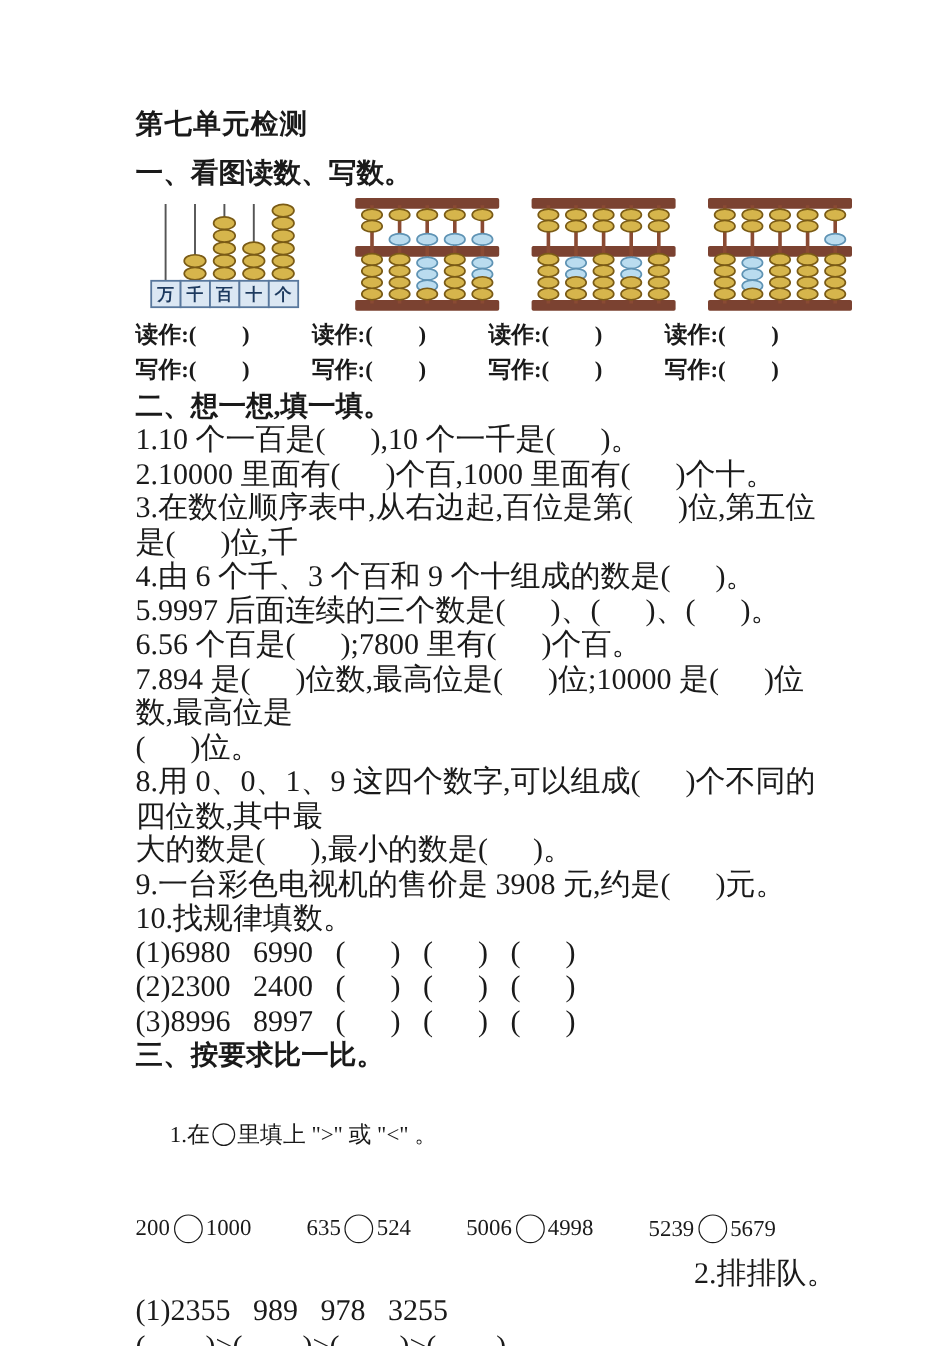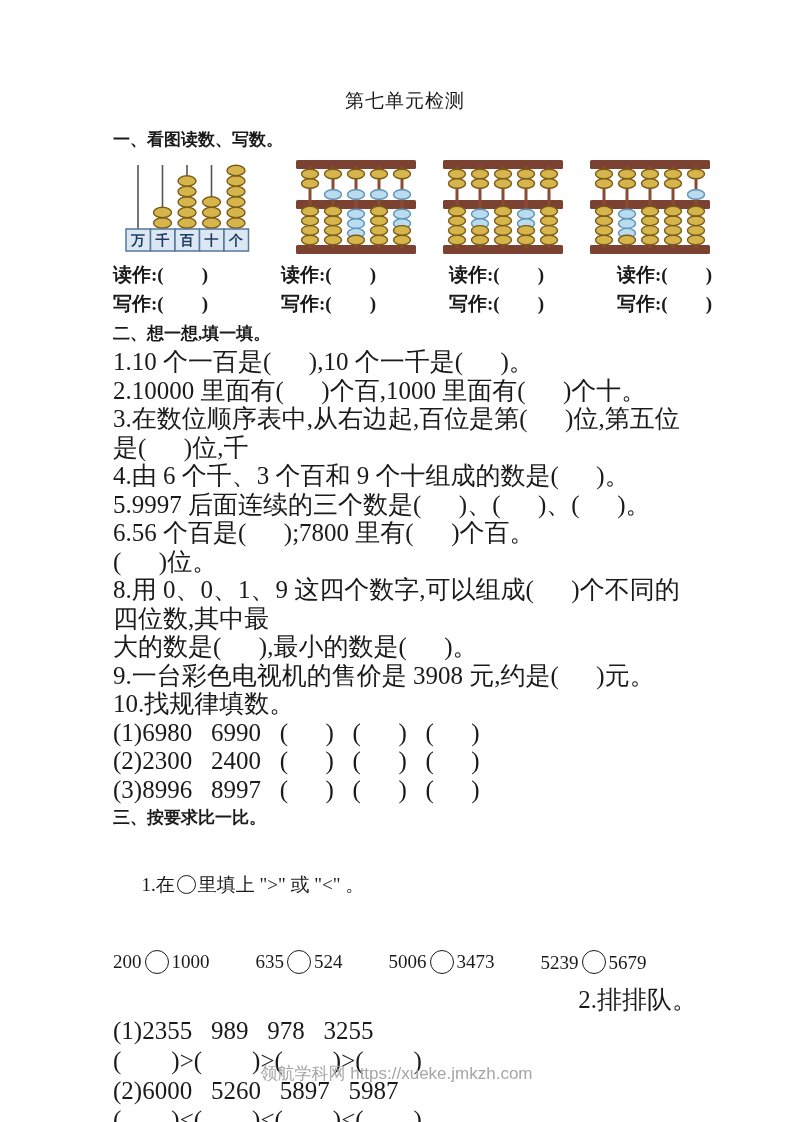--- a/index.html
+++ b/index.html
@@ -5,27 +5,27 @@
   html,body{margin:0;padding:0;}
   body{
     width:793px;height:1122px;background:#ffffff;position:relative;
     font-family:"Liberation Serif","DejaVu Serif",serif;
     color:#1a1a1a;
     -webkit-font-smoothing:antialiased;
   }
   .page{position:absolute;left:0;top:0;width:793px;height:1122px;overflow:hidden;}
   .content{padding:0 96px 0 113px;}
   h1.title{
-    margin:88px 0 12px 0;text-align:center;font-size:19px;font-weight:normal;letter-spacing:1px;
-  }
-  .sec-heading{font-size:17px;font-weight:bold;line-height:28px;white-space:pre-wrap;}
+    margin:88px 0 12px 0;text-align:left;font-size:23px;font-weight:bold;letter-spacing:1px;
+  }
+  .sec-heading{font-size:23px;font-weight:bold;line-height:28px;white-space:pre-wrap;}
   .images-row{display:grid;grid-template-columns:147px 147px 147px 147px;align-items:end;margin:4px 0 2px 0;height:100px;}
   .img-cell{display:flex;justify-content:center;}
   .img-cell.shift{transform:translateX(22px);}
-  .answers-row{display:grid;grid-template-columns:147px 147px 147px 147px;margin-bottom:2px;gap:21px;}
+  .answers-row{display:grid;grid-template-columns:147px 147px 147px 147px;margin-bottom:2px;}
   .ans-col .ans-line{font-size:19px;line-height:29px;white-space:pre-wrap;font-weight:bold;}
   .s2-line{font-size:25px;line-height:28.5px;white-space:pre-wrap;}
   .s3-q1{font-size:19px;line-height:34px;white-space:pre-wrap;margin-top:2px;}
   .inline-circle{
     display:inline-block;width:17px;height:17px;border:1.6px solid #1a1a1a;border-radius:50%;
     vertical-align:-3px;margin:0 2px;
   }
   .compare-row{display:flex;align-items:center;margin:14px 0 10px 0;font-size:19px;}
   .compare-item{display:flex;align-items:center;margin-right:46px;}
   .compare-item:last-child{margin-right:0;align-items:flex-end;}
@@ -231,20 +231,21 @@
       </div>
     </div>
 
     <div class="sec-heading">二、想一想,填一填。</div>
     <div class="s2-line">1.10 个一百是(      ),10 个一千是(      )。</div>
     <div class="s2-line">2.10000 里面有(      )个百,1000 里面有(      )个十。</div>
     <div class="s2-line">3.在数位顺序表中,从右边起,百位是第(      )位,第五位是(      )位,千</div>
     <div class="s2-line">4.由 6 个千、3 个百和 9 个十组成的数是(      )。</div>
     <div class="s2-line">5.9997 后面连续的三个数是(      )、(      )、(      )。</div>
     <div class="s2-line">6.56 个百是(      );7800 里有(      )个百。</div>
+    <div class="s2-line">7.894 是(      )位数,最高位是(      )位;10000 是(      )位数,最高位是</div>
     <div class="s2-line">(      )位。</div>
     <div class="s2-line">8.用 0、0、1、9 这四个数字,可以组成(      )个不同的四位数,其中最</div>
     <div class="s2-line">大的数是(      ),最小的数是(      )。</div>
     <div class="s2-line">9.一台彩色电视机的售价是 3908 元,约是(      )元。</div>
     <div class="s2-line">10.找规律填数。</div>
     <div class="s2-line">(1)6980   6990   (      )   (      )   (      )</div>
     <div class="s2-line">(2)2300   2400   (      )   (      )   (      )</div>
     <div class="s2-line">(3)8996   8997   (      )   (      )   (      )</div>
 
     <div class="sec-heading">三、按要求比一比。</div>
@@ -260,31 +261,30 @@
           <span>1000</span>
       </span>
       <span class="compare-item">
         <span>635</span>
           <span class="big-circle"></span>
           <span>524</span>
       </span>
       <span class="compare-item">
         <span>5006</span>
           <span class="big-circle"></span>
-          <span>3473</span>
+          <span>4998</span>
       </span>
       <span class="compare-item">
         <span>5239</span>
           <span class="big-circle"></span>
           <span>5679</span>
       </span>
     </div>
 
     <div class="s2-line" style="line-height:32px;text-align:right;">2.排排队。</div>
     <div class="s2-line" style="line-height:30px;">(1)2355   989   978   3255</div>
     <div class="s2-line" style="line-height:30px;">(        )&gt;(        )&gt;(        )&gt;(        )</div>
     <div class="s2-line" style="line-height:29px;">(2)6000   5260   5897   5987</div>
     <div class="s2-line" style="line-height:29px;">(        )&lt;(        )&lt;(        )&lt;(        )</div>
 
   </div>
 
-  <div class="footer">领航学科网 https://xueke.jmkzh.com</div>
 </div>
 
 </body></html>

